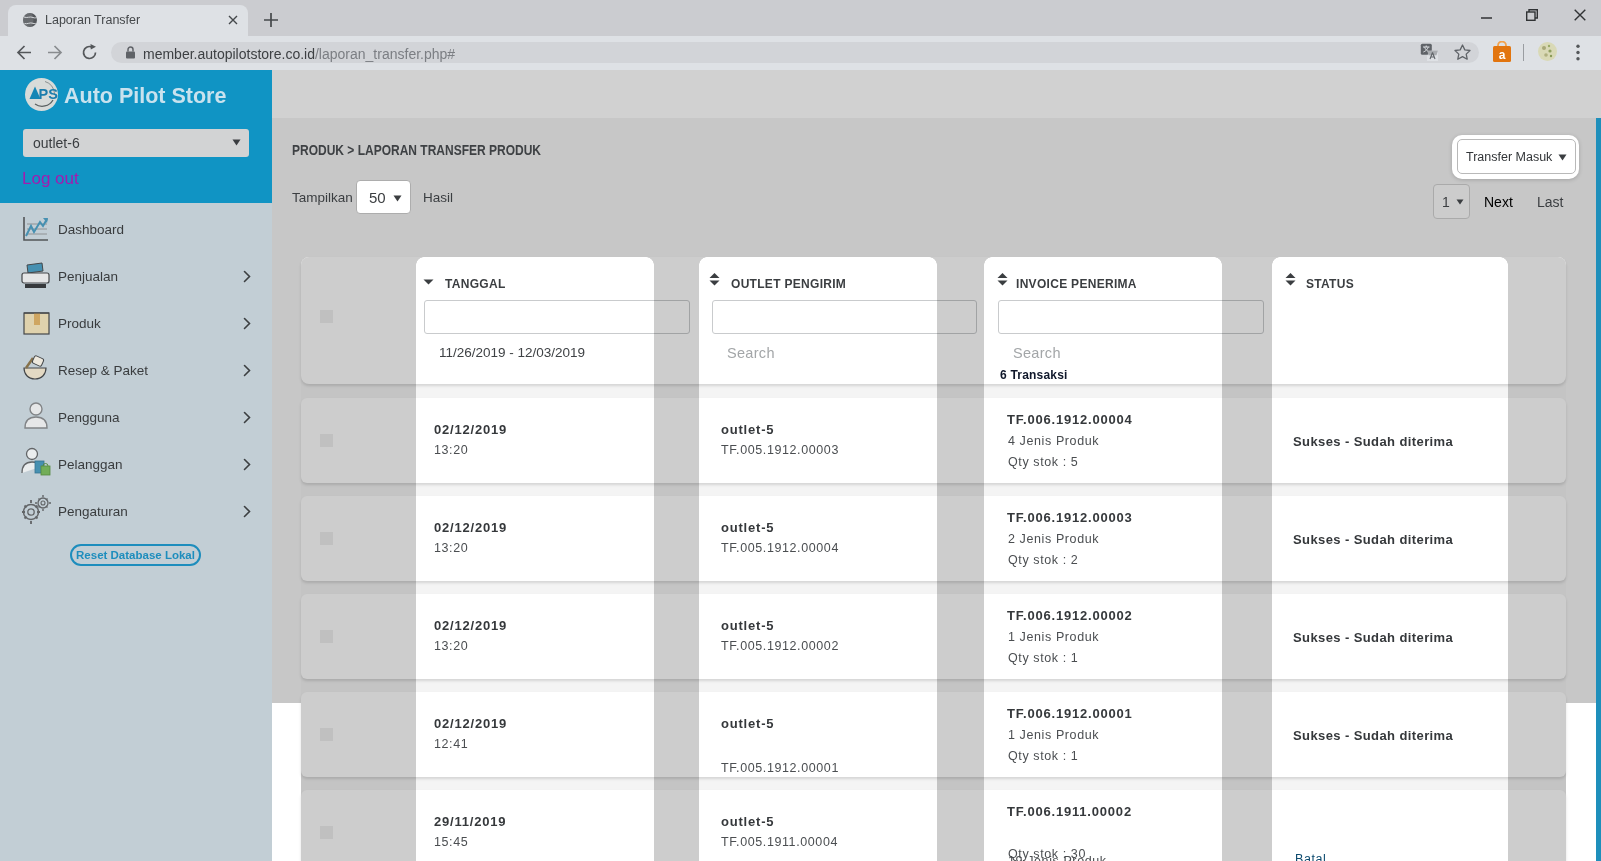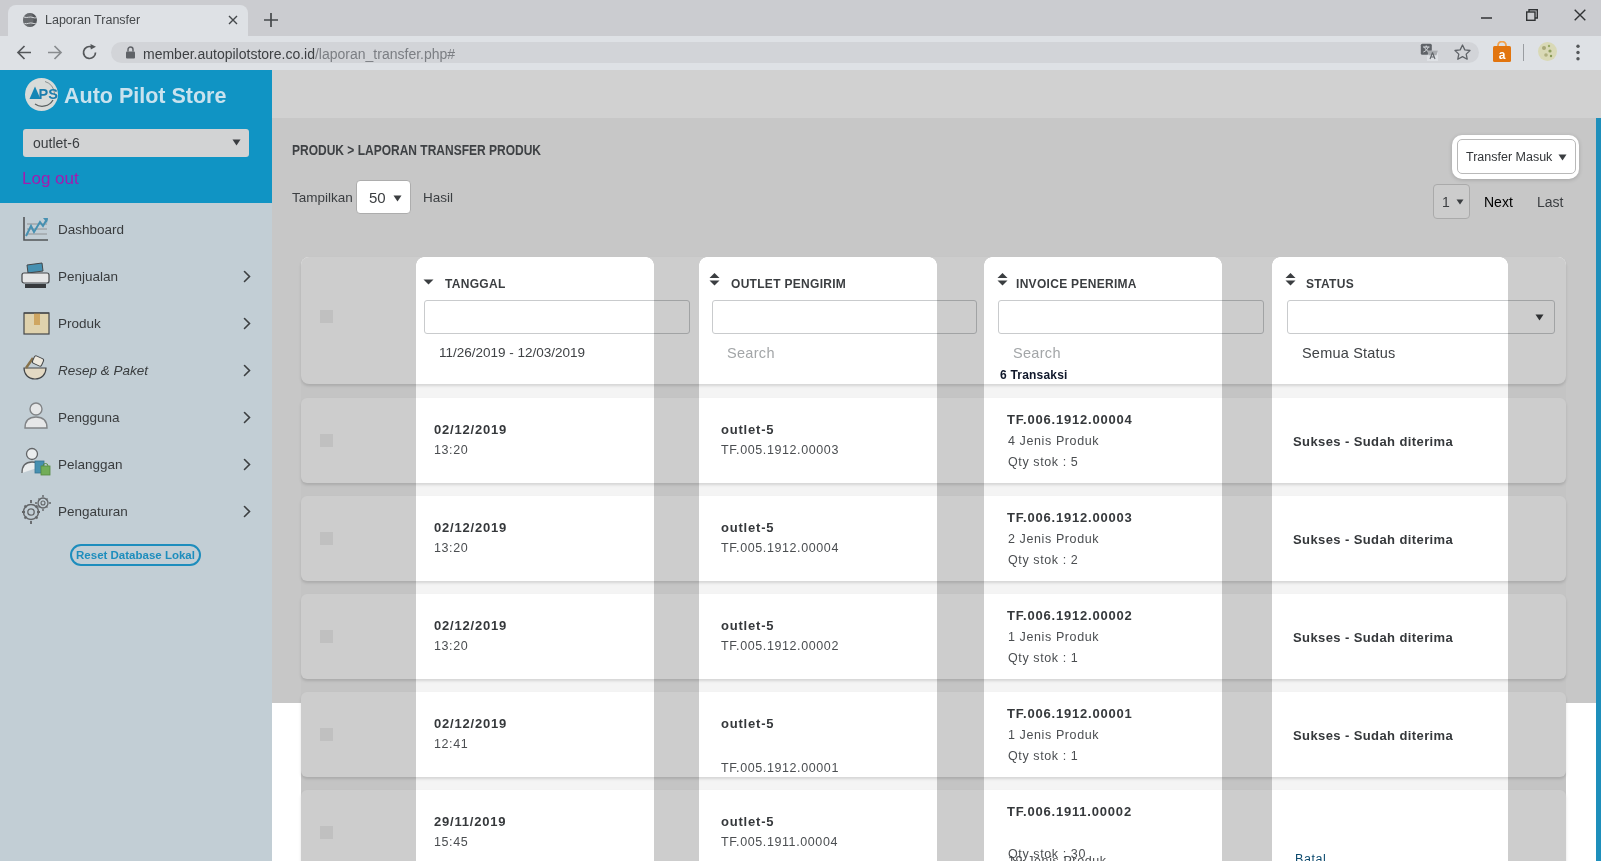--- a/index.html
+++ b/index.html
@@ -159,21 +159,21 @@
     <circle cx="16.5" cy="16.5" r="16.5" fill="#d8dbd9"></circle>
     <path d="M20 3.5 A 13 13 0 0 1 29.5 16" stroke="#8a9090" stroke-width="1" fill="none"></path>
     <path d="M28 22 A 12.5 12.5 0 0 1 10 26" stroke="#5a6060" stroke-width="1.3" fill="none"></path>
     <path d="M4.5 21 L10 8.5 L15.5 21 Z" fill="#1586b5"></path>
     <text x="13.5" y="21" font-family="Liberation Sans, sans-serif" font-size="14.5" font-weight="bold" fill="#1b7dad">PS</text>
   </svg>
 
   <div class="abs mtxt" style="left:58px; top:222px;">Dashboard</div>
   <div class="abs mtxt" style="left:58px; top:269px;">Penjualan</div>
   <div class="abs mtxt" style="left:58px; top:316px;">Produk</div>
-  <div class="abs mtxt" style="left:58px; top:363px;font-style:italic;">Resep &amp; Paket</div>
+  <div class="abs mtxt" style="left:58px; top:363px;">Resep &amp; Paket</div>
   <div class="abs mtxt" style="left:58px; top:410px;">Pengguna</div>
   <div class="abs mtxt" style="left:58px; top:457px;">Pelanggan</div>
   <div class="abs mtxt" style="left:58px; top:504px;">Pengaturan</div>
 
   <svg class="abs" style="left:243px; top:270px;" width="8" height="13">
       <path d="M1.5 1.5 L6.5 6.5 L1.5 11.5" stroke="#3c3f42" stroke-width="1.6" fill="none" stroke-linecap="round"></path>
     </svg>
   <svg class="abs" style="left:243px; top:317px;" width="8" height="13">
       <path d="M1.5 1.5 L6.5 6.5 L1.5 11.5" stroke="#3c3f42" stroke-width="1.6" fill="none" stroke-linecap="round"></path>
     </svg>
@@ -287,26 +287,20 @@
 
   <div class="abs finput" style="left:424px; top:300px; width:266px;">
       <span>11/26/2019 - 12/03/2019</span>
     </div>
   <div class="abs finput" style="left:712px; top:300px; width:265px;">
       <span class="ph">Search</span>
     </div>
   <div class="abs finput" style="left:998px; top:300px; width:266px;">
       <span class="ph">Search</span>
     </div>
-  <div class="abs finput" style="left:1287px; top:300px; width:268px;">
-      <span style="font-size:14.5px; letter-spacing:0.2px;">Semua Status</span>
-    <svg style="position:absolute; right:10px; top:13px;" width="9" height="7">
-        <path d="M0.5 0.5 L8.5 0.5 L4.5 6.5 Z" fill="#3b3e41"></path>
-      </svg>
-  </div>
   <div class="abs" style="left:1000px; top:368px; font-size:12px; font-weight:bold; color:#0f172a; letter-spacing:0.2px;">6 Transaksi</div>
 
   <div class="abs row" style="top:398px;"></div>
   <div class="abs row" style="top:496px;"></div>
   <div class="abs row" style="top:594px;"></div>
   <div class="abs row" style="top:692px;"></div>
   <div class="abs row" style="top:790px;"></div>
 
   <div class="abs cb" style="left:320px; top:434px;"></div>
   <div class="abs b1" style="left:434px; top:422px;">02/12/2019</div>

